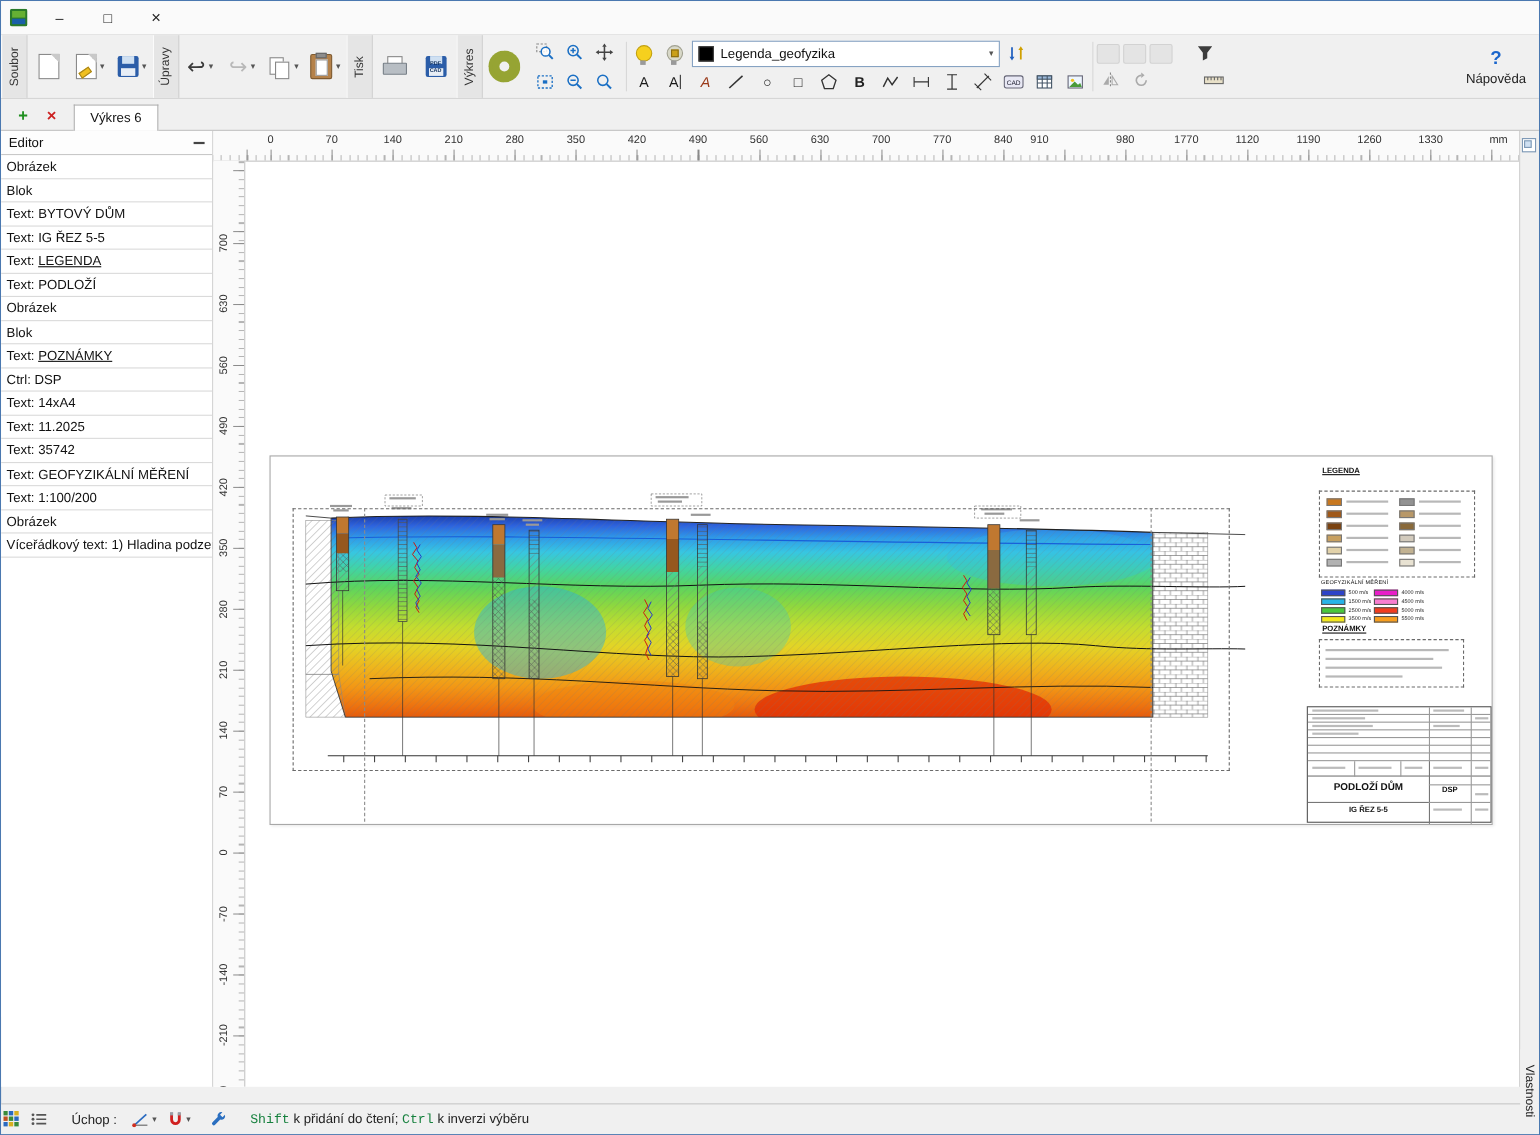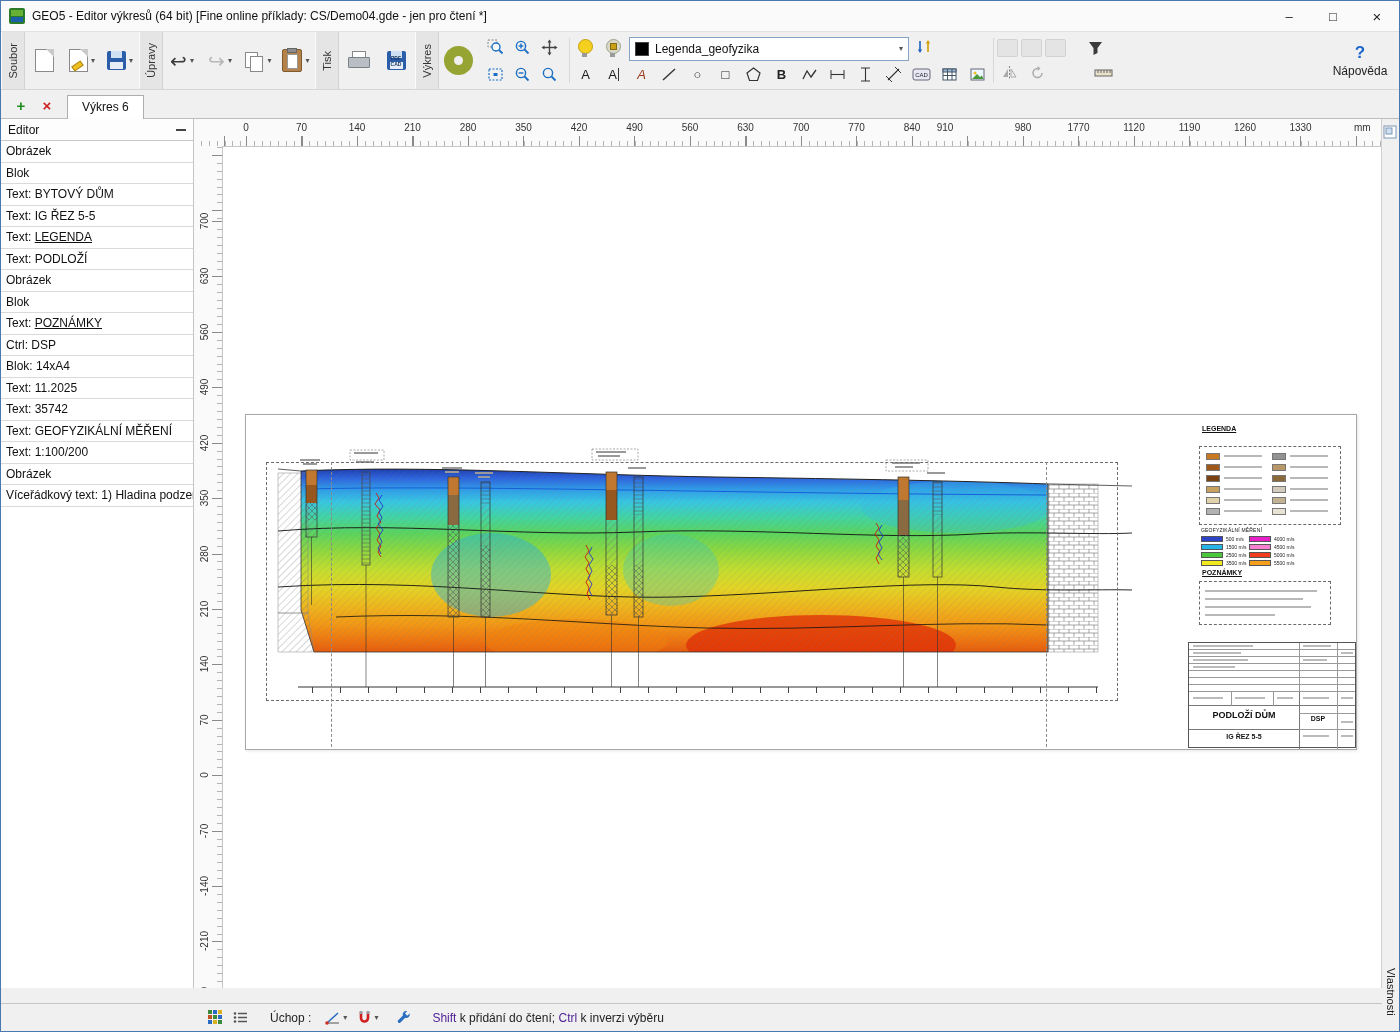--- a/index.html
+++ b/index.html
@@ -50,21 +50,21 @@
   .icon-bulb::after{content:"";position:absolute;left:3px;bottom:-4px;width:5px;height:4px;background:#9a9a9a;}
   .icon-bulb.locked{background:#d8d8c8;border-color:#a0a090;}
   .icon-bulb.locked::before{content:"";position:absolute;left:3px;top:3px;width:5px;height:5px;background:#caa018;border:1px solid #8a6c10;}
 
   .zoomgrid{display:grid;grid-template-columns:repeat(3,26px);grid-auto-rows:26px;gap:1px;align-self:center;margin:0 4px;}
   .zbtn{border:none;background:transparent;display:flex;align-items:center;justify-content:center;padding:0;}
   .mi{width:17px;height:17px;display:block;}
   .mi2{width:19px;height:17px;display:block;}
 
   .tb-col{display:flex;flex-direction:column;justify-content:center;gap:4px;}
-  .tb-row{display:flex;gap:3px;}
+  .tb-row{display:flex;align-items:center;gap:3px;}
   .small-btn{width:25px;height:20px;display:flex;align-items:center;justify-content:center;border:none;background:transparent;font-size:13px;color:#222;padding:0;position:relative;}
   .small-btn .it-a{font-size:13px;color:#1a1a1a;}
   .small-btn .cursor-bar{width:1px;height:13px;background:#333;margin-left:1px;}
   .combo{width:268px;height:22px;background:#fff;border:1px solid #86a2c2;display:flex;align-items:center;padding:0 5px;gap:6px;}
   .combo .swatch{width:12px;height:12px;background:#000;border:1px solid #444;flex:0 0 auto;}
   .combo .val{flex:1;font-size:12px;color:#111;white-space:nowrap;overflow:hidden;}
   .ghost{width:19px;height:16px;background:#e4e4e4;border:1px solid #d2d2d2;border-radius:2px;}
   .help-col{display:flex;flex-direction:column;align-items:center;justify-content:center;width:78px;gap:1px;}
   .help-q{color:#1a66cc;font-size:17px;font-weight:bold;}
   .help-label{font-size:12px;color:#222;}
@@ -120,39 +120,38 @@
   #notes-title{left:956px;top:154px;font-size:7px;font-weight:bold;text-decoration:underline;}
   #notes-box{left:953px;top:166px;width:130px;height:42px;}
   #title-block{position:absolute;left:942px;top:227px;width:168px;height:106px;border:1px solid #555;background:#fff;box-sizing:border-box;}
   .tbk{position:absolute;box-sizing:border-box;}
   .tb-bar{position:absolute;height:2px;background:#bbb;}
   #tb-project{left:0;top:67px;width:110px;text-align:center;font-size:9px;font-weight:bold;color:#111;}
   #tb-section{left:0;top:90px;width:110px;text-align:center;font-size:7px;font-weight:bold;color:#111;}
   #tb-stage{left:111px;top:72px;width:36px;text-align:center;font-size:7px;font-weight:bold;color:#111;}
 
   
-  .statusbar{height:27px;flex:0 0 auto;background:#f0f0f0;border-top:1px solid #c6c6c6;display:flex;align-items:center;padding-left:205px;gap:6px;font-size:12px;color:#222;margin-top:15px;}
+  .statusbar{height:27px;flex:0 0 auto;background:#f0f0f0;border-top:1px solid #c6c6c6;display:flex;align-items:center;gap:6px;font-size:12px;color:#222;margin-top:15px;}
   .sb-btn{border:none;background:transparent;display:flex;align-items:center;padding:0 2px;gap:2px;}
   .snap-label{margin:0 6px 0 14px;}
   .hint{margin-left:14px;white-space:nowrap;}
-  .hint .accent{color:#4c1d95;}
+  .hint .accent{color:#15803d;font-family:Liberation Mono, monospace;}
   u{text-decoration:underline;}
 </style>
 </head>
 <body>
 
 <div id="app">
 
   <div class="titlebar">
     <svg class="app-ico" viewBox="0 0 16 16">
       <rect x="0" y="0" width="16" height="16" rx="2" fill="#2a7a2a"></rect>
       <rect x="2" y="2" width="12" height="6" fill="#66b033"></rect>
       <rect x="2" y="9" width="12" height="5" fill="#1a5fa8"></rect>
     </svg>
-    <span class="title-text">GEO5 - Editor výkresů (64 bit) [Fine online příklady: CS/Demo04.gde - jen pro čtení *]</span>
     <button class="win-btn">–</button>
     <button class="win-btn">□</button>
     <button class="win-btn close">×</button>
   </div>
 
   <div class="toolbar">
     <div class="vtab">
         <span>Soubor</span>
       </div>
     <button class="tbtn">
@@ -425,21 +424,21 @@
           <div class="obj-item">Obrázek</div>
           <div class="obj-item">Blok</div>
           <div class="obj-item">Text: BYTOVÝ DŮM</div>
           <div class="obj-item">Text: IG ŘEZ 5-5</div>
           <div class="obj-item">Text: <u>LEGENDA</u></div>
           <div class="obj-item">Text: PODLOŽÍ</div>
           <div class="obj-item">Obrázek</div>
           <div class="obj-item">Blok</div>
           <div class="obj-item">Text: <u>POZNÁMKY</u></div>
           <div class="obj-item">Ctrl: DSP</div>
-          <div class="obj-item">Blok: 14xA4</div>
+          <div class="obj-item">Text: 14xA4</div>
           <div class="obj-item">Text: 11.2025</div>
           <div class="obj-item">Text: 35742</div>
           <div class="obj-item">Text: GEOFYZIKÁLNÍ MĚŘENÍ</div>
           <div class="obj-item">Text: 1:100/200</div>
           <div class="obj-item">Obrázek</div>
           <div class="obj-item">Víceřádkový text: 1) Hladina podzer</div>
         </div>
     </div>
 
     <div class="canvas">

